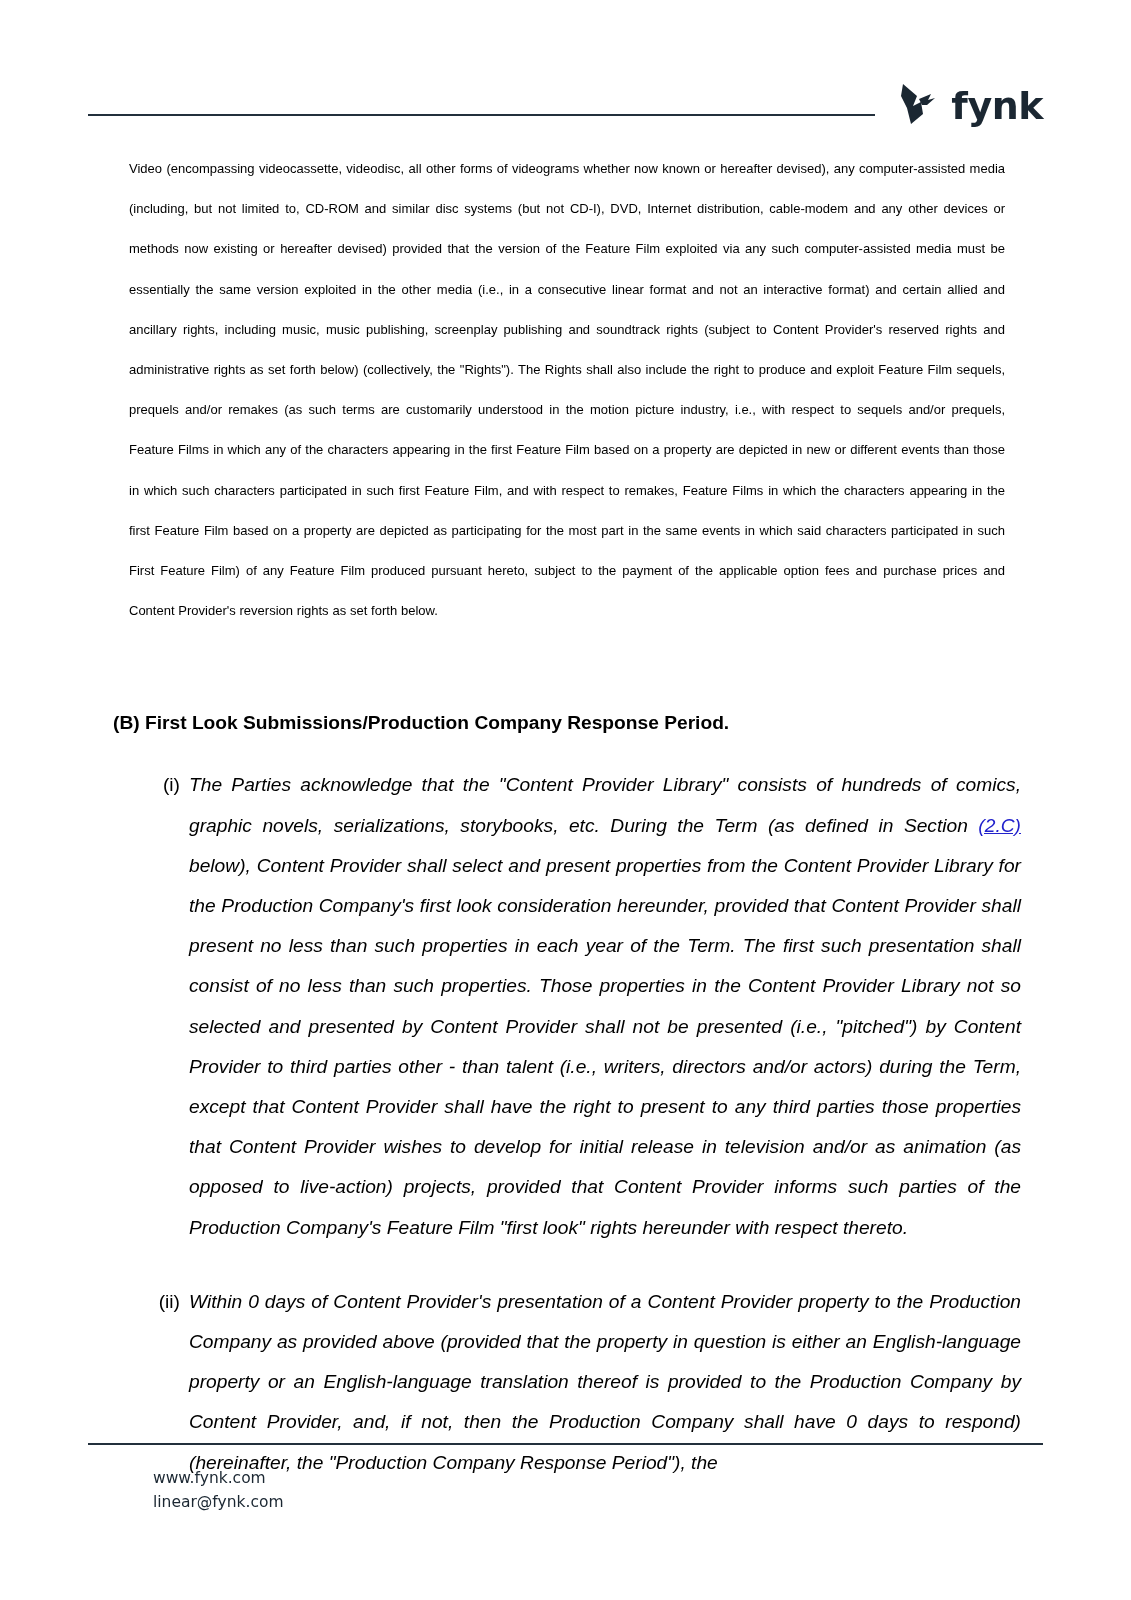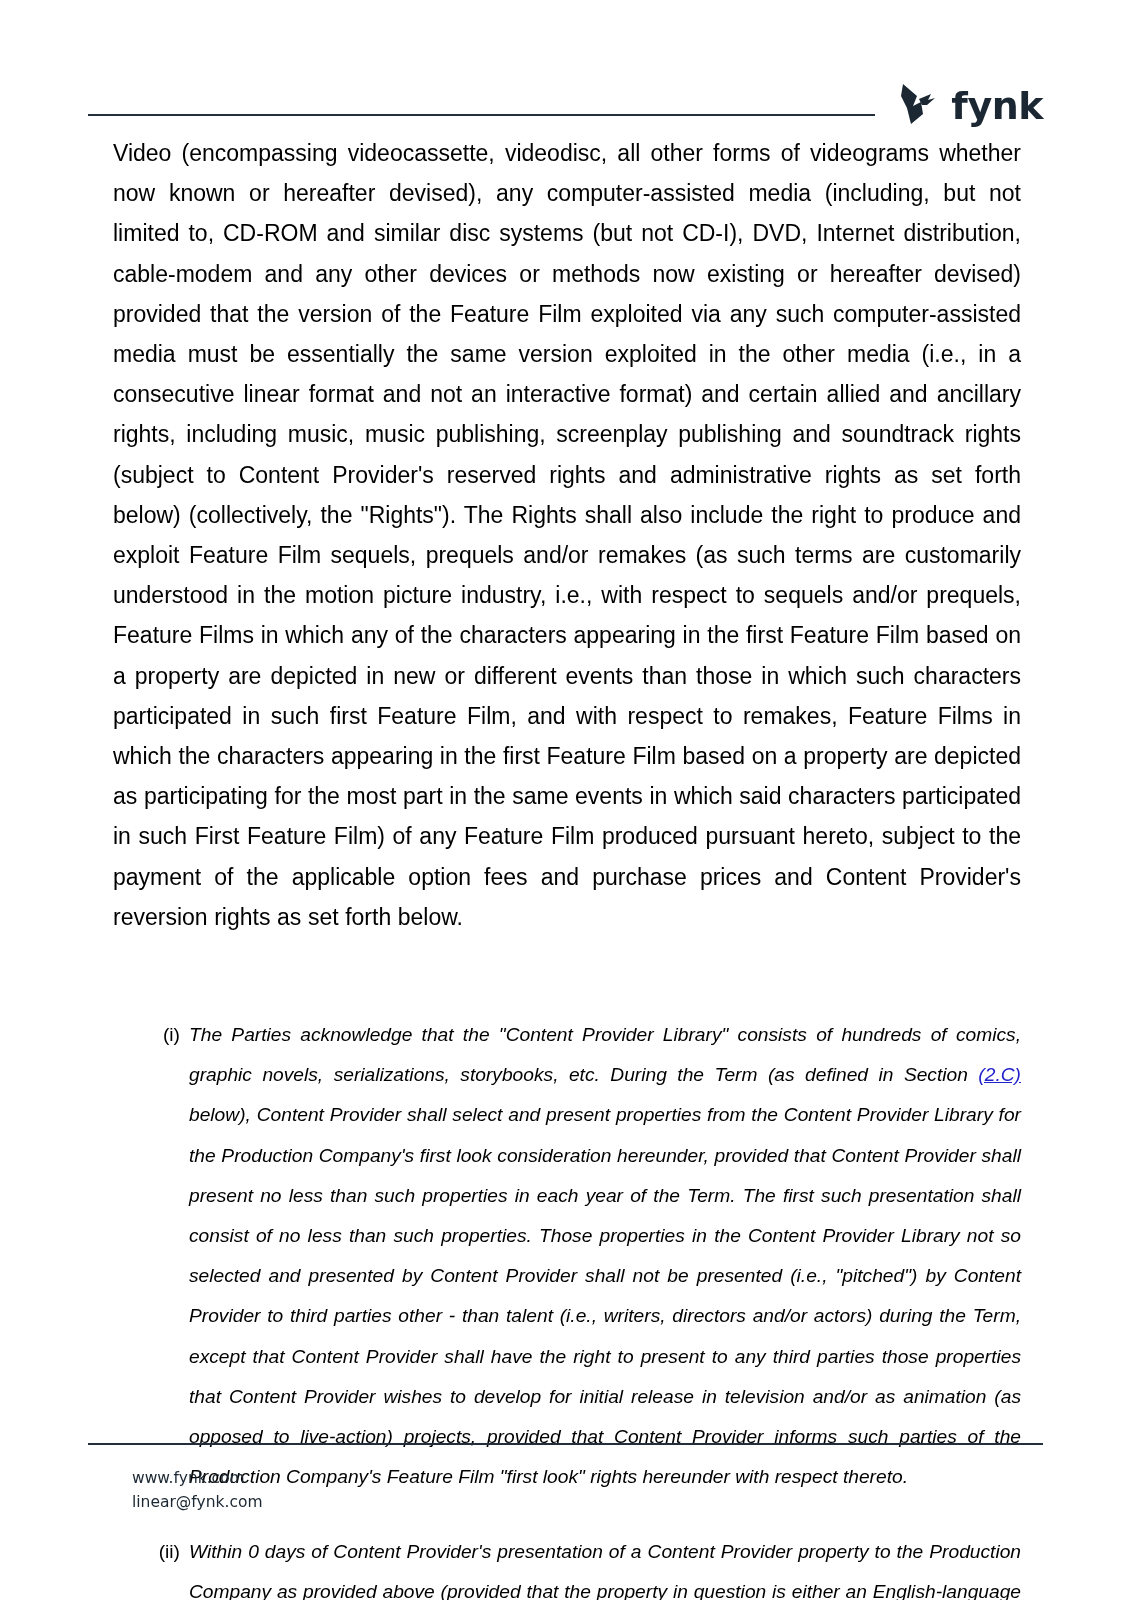--- a/index.html
+++ b/index.html
@@ -61,22 +61,22 @@
   }
 
   
   .content {
     position: absolute;
     top: 133px;
     left: 113px;
     width: 908px;
   }
   p.para {
-    margin: 0;
-    font-size: 23px;
+    margin: 16px;
+    font-size: 13px;
     line-height: 40.2px;
     text-align: justify;
     text-justify: inter-word;
     color: #000000;
     word-spacing: 0.2px;
   }
   .heading {
     margin: 0;
     font-size: 19.2px;
     line-height: 40px;
@@ -129,21 +129,21 @@
   }
   .footer {
     position: absolute;
     left: 132px;
     top: 1466px;
     font-family: "DejaVu Sans", sans-serif;
     font-size: 15.5px;
     line-height: 24px;
     color: #1b2732;
   }
-  .footer div { white-space: nowrap; }
+  .footer div { white-space: nowrap; margin-left: 21px; }
 </style>
 </head>
 <body>
 
 <div class="page">
 
   <div class="header">
     <div class="header-rule"></div>
     <div class="brand">
       <svg class="brand-mark" viewBox="0 0 46 44" aria-hidden="true">
@@ -153,20 +153,21 @@
       <span class="brand-word">fynk</span>
     </div>
   </div>
 
   <div class="content">
 
     <p class="para">Video (encompassing videocassette, videodisc, all other forms of videograms whether now known or hereafter devised), any computer-assisted media (including, but not limited to, CD-ROM and similar disc systems (but not CD-I), DVD, Internet distribution, cable-modem and any other devices or methods now existing or hereafter devised) provided that the version of the Feature Film exploited via any such computer-assisted media must be essentially the same version exploited in the other media (i.e., in a consecutive linear format and not an interactive format) and certain allied and ancillary rights, including music, music publishing, screenplay publishing and soundtrack rights (subject to Content Provider's reserved rights and administrative rights as set forth below) (collectively, the "Rights"). The Rights shall also include the right to produce and exploit Feature Film sequels, prequels and/or remakes (as such terms are customarily understood in the motion picture industry, i.e., with respect to sequels and/or prequels, Feature Films in which any of the characters appearing in the first Feature Film based on a property are depicted in new or different events than those in which such characters participated in such first Feature Film, and with respect to remakes, Feature Films in which the characters appearing in the first Feature Film based on a property are depicted as participating for the most part in the same events in which said characters participated in such First Feature Film) of any Feature Film produced pursuant hereto, subject to the payment of the applicable option fees and purchase prices and Content Provider's reversion rights as set forth below.</p>
 
     <div class="spacer-lg"></div>
 
+    <div class="heading">(B) First Look Submissions/Production Company Response Period.</div>
 
     <div class="spacer-sm"></div>
 
     <div class="item">
       <div class="item-marker">(i)</div>
       <div class="item-body"><span>The Parties acknowledge that the "Content Provider Library" consists of hundreds of comics, graphic novels, serializations, storybooks, etc. During the Term (as defined in Section </span><a class="xref" href="#">(2.C)</a><span> below), Content Provider shall select and present properties from the Content Provider Library for the Production Company's first look consideration hereunder, provided that Content Provider shall present no less than such properties in each year of the Term. The first such presentation shall consist of no less than such properties. Those properties in the Content Provider Library not so selected and presented by Content Provider shall not be presented (i.e., "pitched") by Content Provider to third parties other - than talent (i.e., writers, directors and/or actors) during the Term, except that Content Provider shall have the right to present to any third parties those properties that Content Provider wishes to develop for initial release in television and/or as animation (as opposed to live-action) projects, provided that Content Provider informs such parties of the Production Company's Feature Film "first look" rights hereunder with respect thereto.</span></div>
     </div>
 
     <div class="spacer-md"></div>
 

